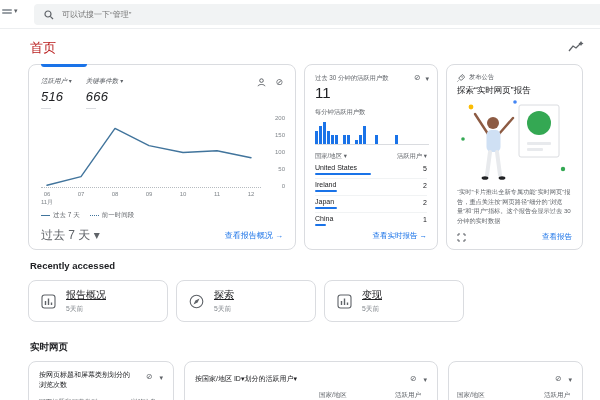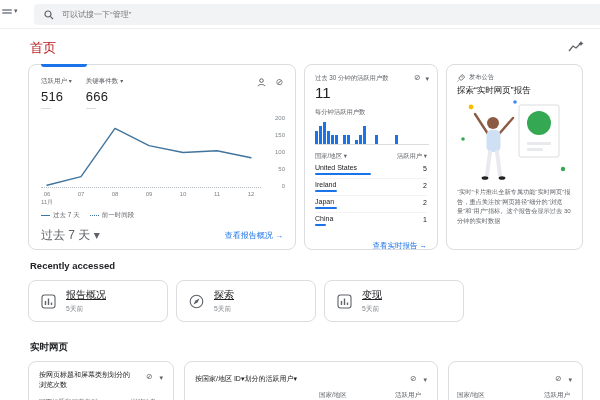--- a/index.html
+++ b/index.html
@@ -23,21 +23,21 @@
   #insights-btn { position:absolute; right:16px; top:40px; width:16px; height:14px; cursor:pointer; }
 
   
   .card { position:absolute; background:#fff; border:1px solid #dadce0; border-radius:8px; }
 
   
   #home-card { left:28px; top:64px; width:268px; height:186px; }
   #metric-indicator { position:absolute; top:-1px; left:12px; width:46px; height:3px;
     background:#1a73e8; border-radius:0 0 3px 3px; }
   #metric-tabs { position:absolute; left:12px; top:12px; display:flex; }
-  .metric { margin-right:14px; cursor:pointer; }
+  .metric { margin-right:14px; cursor:pointer;font-style:italic; }
   .metric .m-label { font-size:6.5px; color:#5f6368; white-space:nowrap; }
   .metric .m-label .caret { font-size:6px; }
   .metric .m-value { font-size:13px; color:#202124; margin-top:3px; letter-spacing:.2px; }
   .metric .m-spark { width:10px; height:1px; background:#dadce0; margin-top:4px; }
   #home-card-icons { position:absolute; top:13px; right:12px; display:flex; gap:9px; align-items:center; }
   .gray-icon { color:#5f6368; font-size:9px; line-height:1; cursor:pointer; }
   #home-chart { position:absolute; left:12px; top:48px; }
   #home-baseline { position:absolute; left:12px; top:122px; width:220px; border-top:1px dotted #b6bbc0; }
   .ytick { position:absolute; right:10px; font-size:6px; color:#80868b; }
   .xtick { position:absolute; width:20px; text-align:center; top:126px; font-size:6px; color:#80868b; }
@@ -60,21 +60,21 @@
   #rt-bars { position:absolute; left:10px; top:54px; width:114px; height:26px; display:flex;
     align-items:flex-end; gap:1px; border-bottom:1px solid #dadce0; }
   .rt-bar { width:3px; background:#1a73e8; display:inline-block; }
   #rt-cols { position:absolute; left:10px; right:10px; top:87px; display:flex; justify-content:space-between;
     font-size:6.3px; color:#5f6368; }
   #rt-rows { position:absolute; left:10px; right:10px; top:97px; }
   .rt-row { position:relative; height:17px; border-bottom:1px solid #f1f3f4; }
   .rt-row .c-name { font-size:7px; color:#202124; padding-top:2px; }
   .rt-row .c-bar { height:2px; background:#1a73e8; margin-top:2px; border-radius:1px; }
   .rt-row .c-val { position:absolute; right:0; top:3px; font-size:7px; color:#202124; }
-  #rt-footer { position:absolute; right:10px; top:176px; }
+  #rt-footer { position:absolute; right:10px; top:166px; }
 
   
   #promo-card { left:446px; top:64px; width:137px; height:186px; }
   #promo-eyebrow { position:absolute; left:10px; top:8px; display:flex; align-items:center; gap:4px;
     font-size:6.3px; color:#5f6368; }
   #promo-title { position:absolute; left:10px; top:20px; font-size:8.5px; color:#202124; }
   #promo-illustration { position:absolute; left:10px; top:32px; }
   #promo-body { position:absolute; left:10px; right:9px; top:122px; font-size:6.2px; color:#5f6368;
     line-height:1.55; }
   #promo-footer { position:absolute; left:10px; right:10px; bottom:7px; display:flex;
@@ -277,20 +277,26 @@
     <path d="M40 55 L43 78" stroke="#e8eaed" stroke-width="4" stroke-linecap="round"></path>
     <ellipse cx="28" cy="81" rx="3.4" ry="1.8" fill="#202124"></ellipse>
     <ellipse cx="45" cy="81" rx="3.4" ry="1.8" fill="#202124"></ellipse>
     <circle cx="14" cy="10" r="2.4" fill="#fbbc04"></circle>
     <circle cx="6" cy="42" r="1.8" fill="#34a853"></circle>
     <circle cx="58" cy="5" r="1.8" fill="#4285f4"></circle>
     <circle cx="106" cy="72" r="2.2" fill="#34a853"></circle>
   </svg>
 
   <div id="promo-body">“实时”卡片推出全新专属功能“实时网页”报告，重点关注按“网页路径”细分的“浏览量”和“用户”指标。这个报告会显示过去 30 分钟的实时数据</div>
+  <div id="promo-footer">
+    <svg width="9" height="9" viewBox="0 0 9 9">
+      <path d="M1 3 V1 H3 M6 1 H8 V3 M8 6 V8 H6 M3 8 H1 V6" fill="none" stroke="#5f6368" stroke-width="1"></path>
+    </svg>
+    <a class="card-link" style="font-size:7.5px">查看报告</a>
+  </div>
 </div>
 
 <div id="recent-heading">Recently accessed</div>
 
 <div class="recent-card card" style="left:28px">
   <svg width="15" height="15" viewBox="0 0 15 15">
     <rect x="1" y="1" width="13" height="13" rx="2.5" fill="none" stroke="#5f6368" stroke-width="1.1"></rect>
     <line x1="4.5" y1="11" x2="4.5" y2="7" stroke="#5f6368" stroke-width="1.4"></line>
     <line x1="7.5" y1="11" x2="7.5" y2="4.5" stroke="#5f6368" stroke-width="1.4"></line>
     <line x1="10.5" y1="11" x2="10.5" y2="8.5" stroke="#5f6368" stroke-width="1.4"></line>

